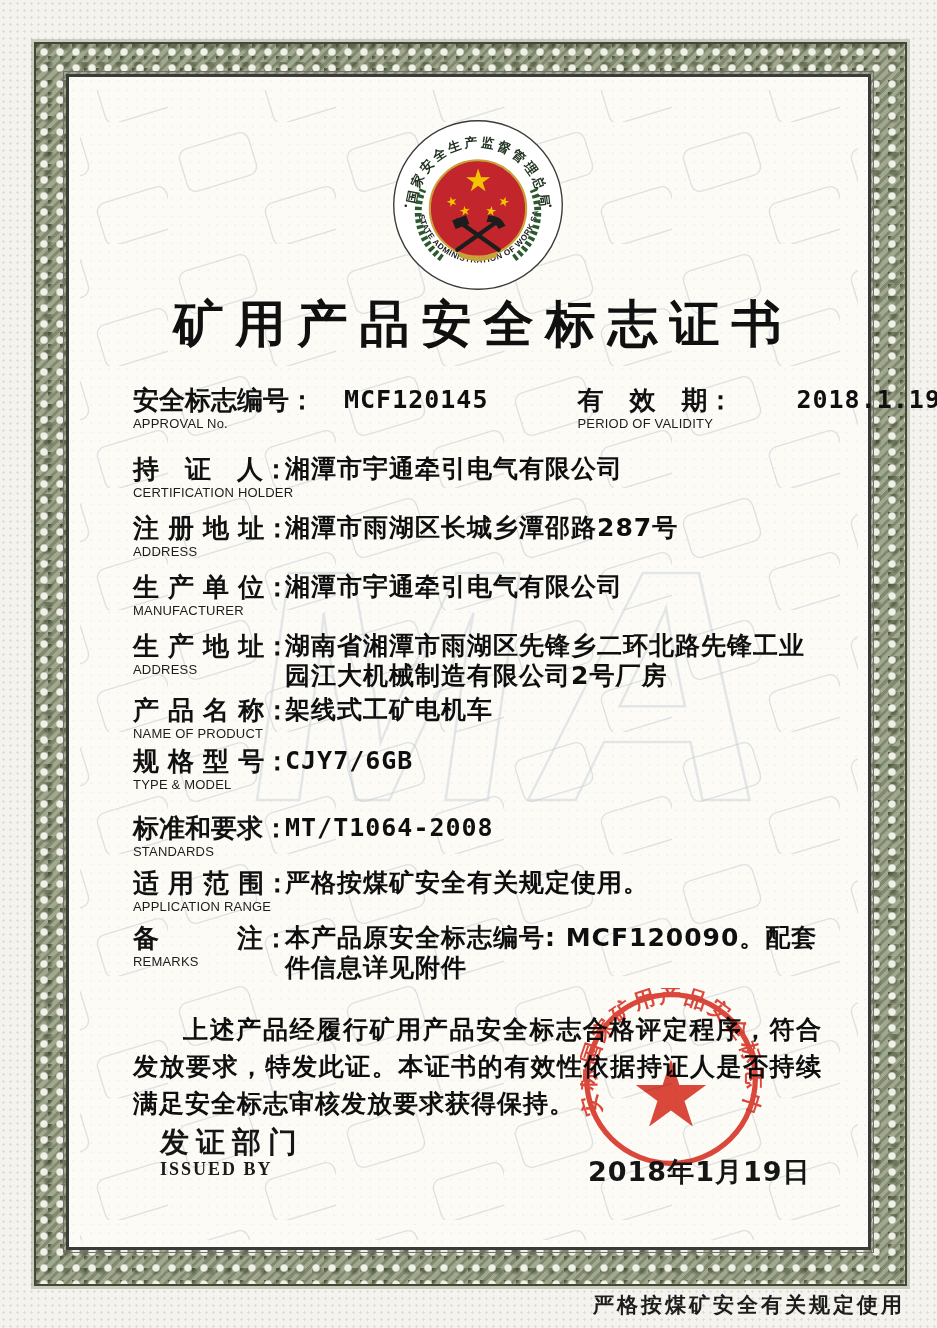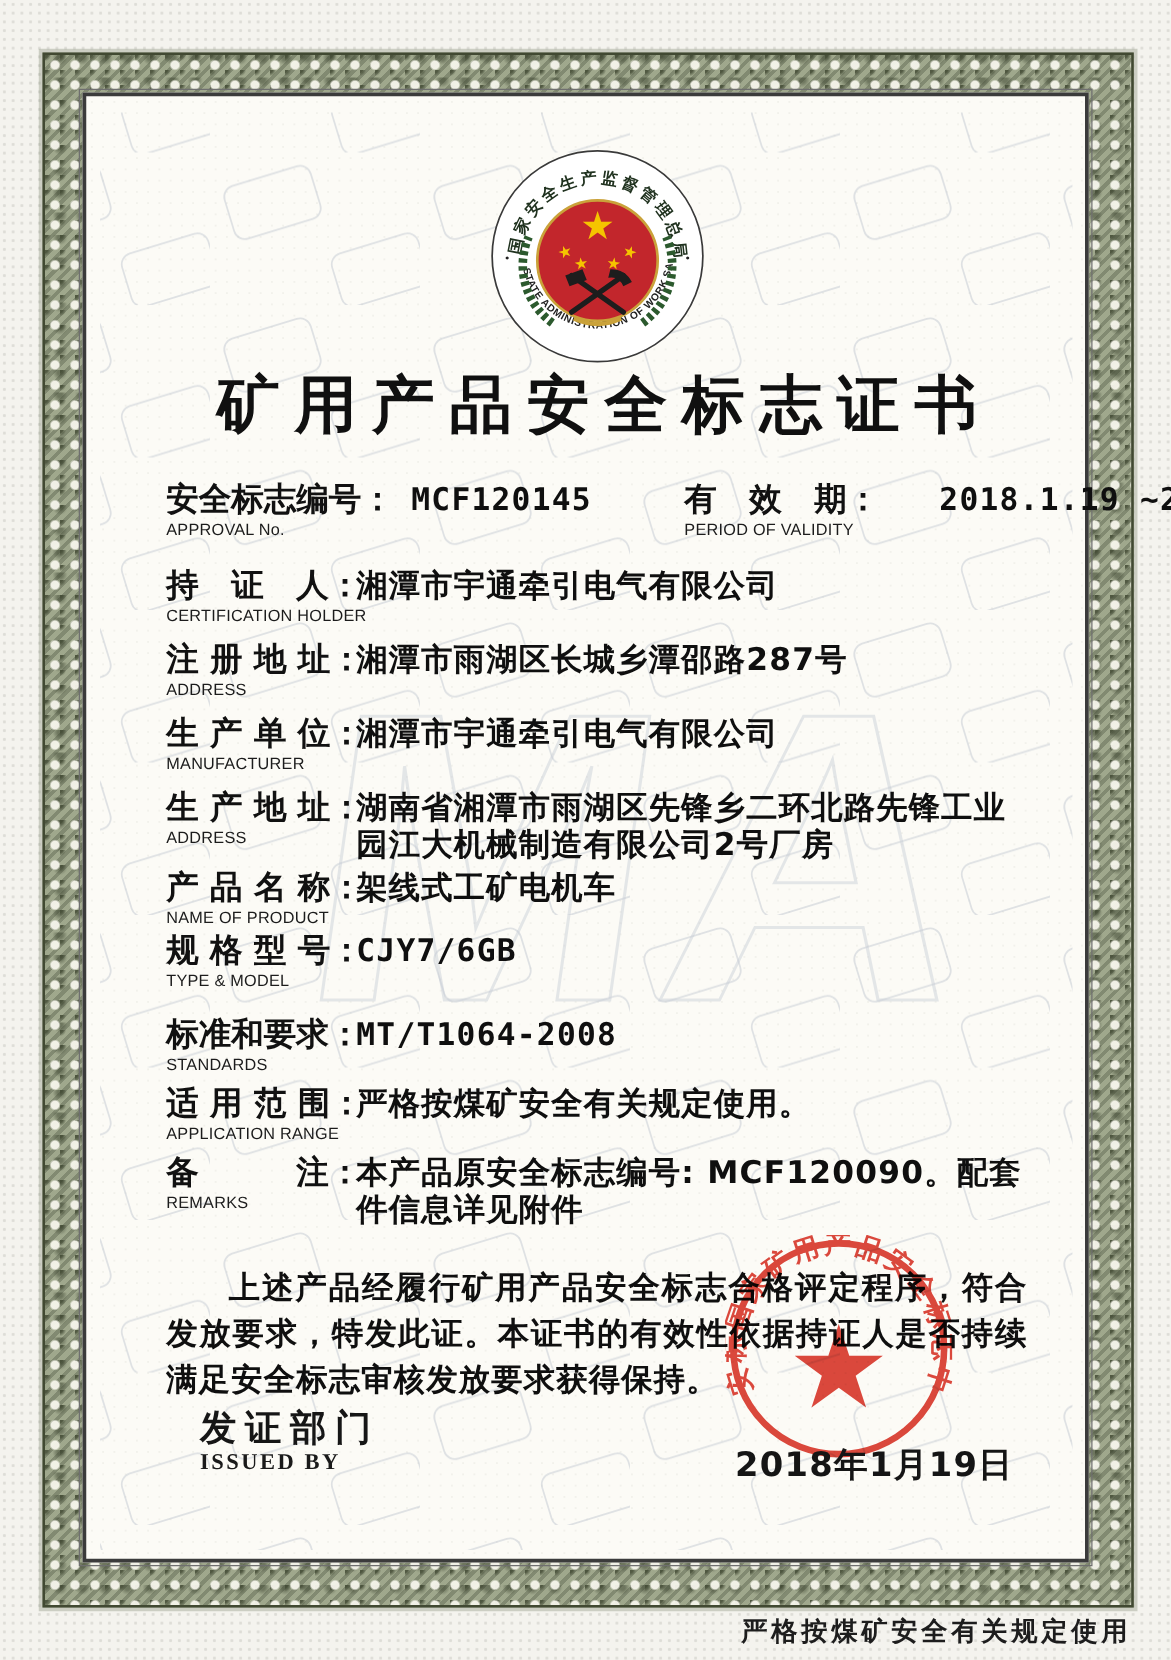--- a/index.html
+++ b/index.html
@@ -40,21 +40,21 @@
   }
   .emblem{display:block;margin:42px auto 2px;}
   .title{
     font-size:50px;font-weight:bold;line-height:62px;text-align:center;
     letter-spacing:12px;margin-left:12px;color:#101010;
   }
   .subtitle{
     font-family:"Liberation Serif",serif;font-weight:bold;font-size:23px;line-height:26px;
     text-align:center;margin-top:8px;letter-spacing:0.4px;color:#141414;
   }
-  .approval-row{display:flex;align-items:flex-start;margin-top:30px;}
+  .approval-row{display:flex;align-items:flex-start;margin-top:30px;gap:15px;}
   .field-row{display:flex;align-items:flex-start;}
   .label-block{flex-shrink:0;}
   .cn-label{font-size:26px;font-weight:bold;line-height:30px;white-space:nowrap;color:#111;}
   .en-label{
     font-family:"Liberation Sans",sans-serif;font-size:13px;line-height:16px;margin-top:1px;
     letter-spacing:0.2px;color:#1c1c1c;white-space:nowrap;
   }
   .value{
     font-size:25px;font-weight:600;line-height:30px;color:#0f0f0f;letter-spacing:1px;
   }

